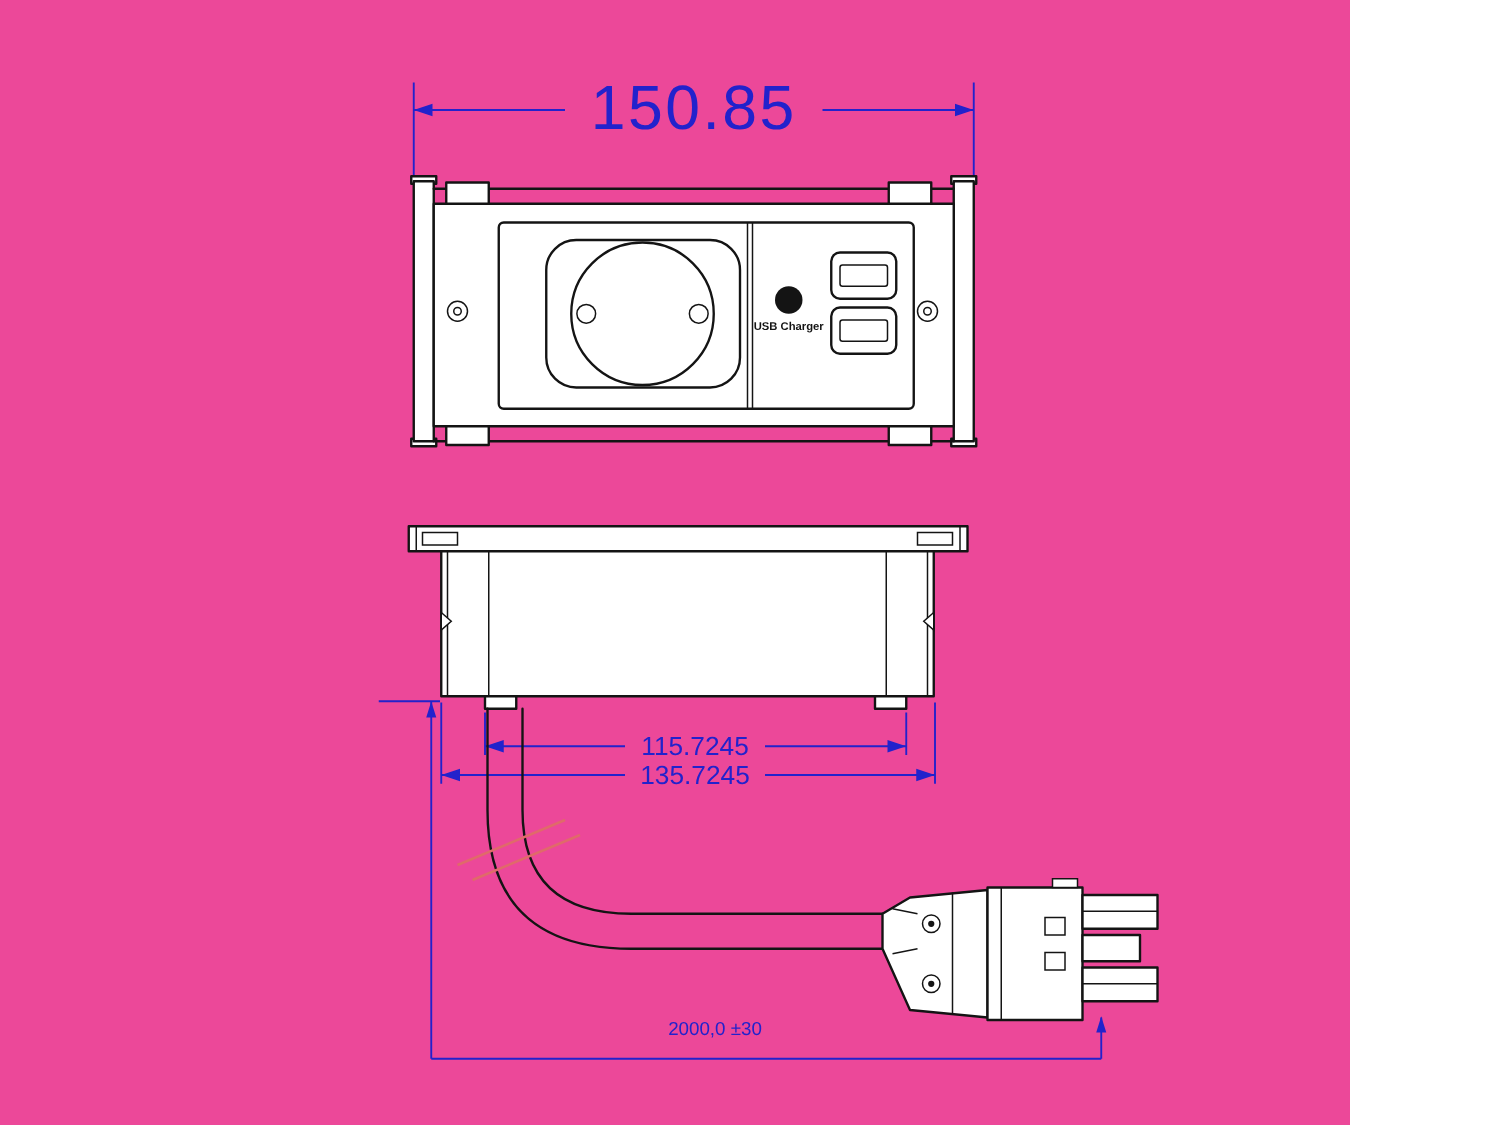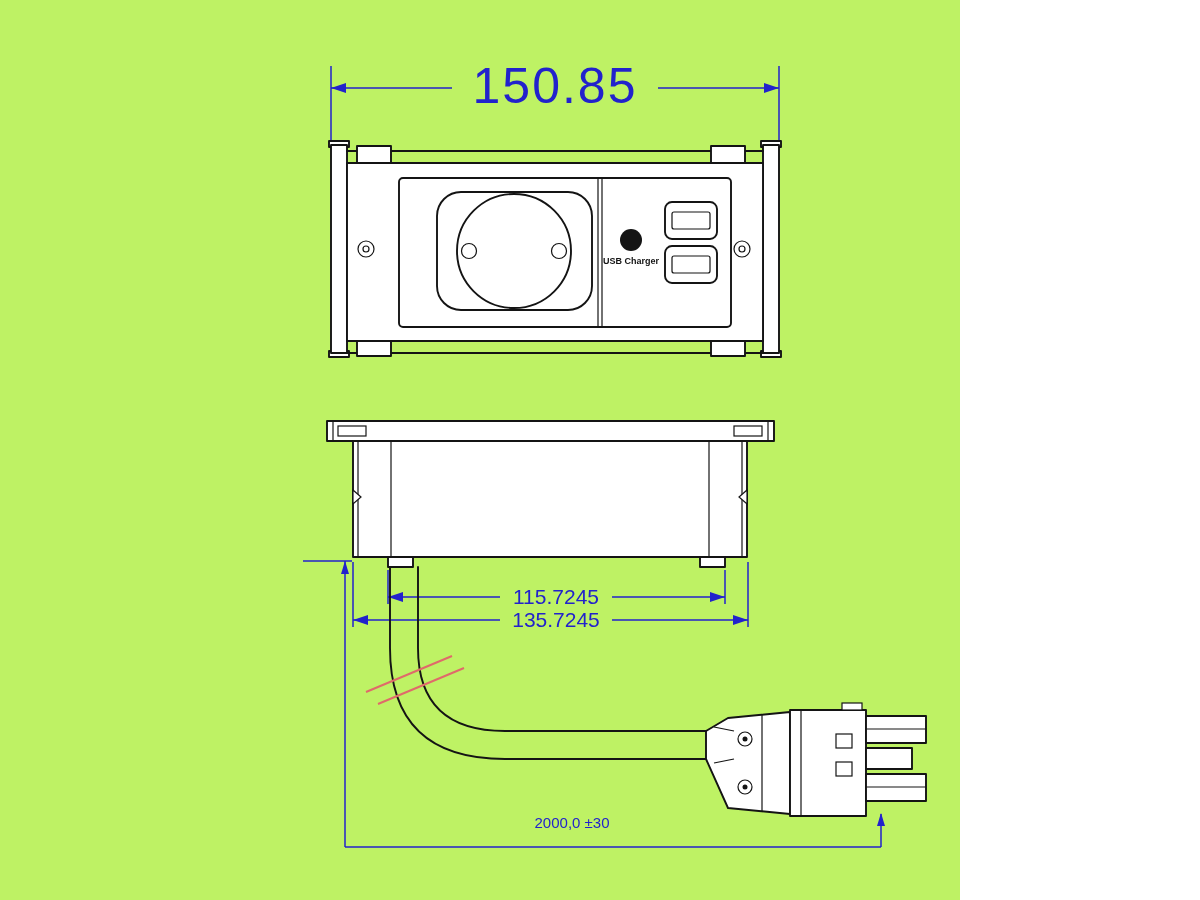--- a/index.html
+++ b/index.html
@@ -1,16 +1,16 @@
 <!DOCTYPE html>
 <html><head>
 <meta charset="utf-8">
 <style>
   html,body{margin:0;padding:0;background:#ffffff;}
-  .page{position:relative;width:960px;height:900px;background:#bef264;overflow:hidden;
+  .page{position:relative;width:1080px;height:900px;background:#ec4899;overflow:hidden;
         font-family:"Liberation Sans", sans-serif;}
   svg{position:absolute;left:0;top:0;}
   
   .ln   {stroke:#141414;fill:none;stroke-width:1.9;stroke-linecap:round;stroke-linejoin:round;}
   .lnw  {stroke:#141414;fill:#ffffff;stroke-width:1.9;stroke-linejoin:round;}
   .thin {stroke:#141414;fill:none;stroke-width:1.2;}
   .thinw{stroke:#141414;fill:#ffffff;stroke-width:1.2;}
   .blk  {fill:#141414;stroke:none;}
   
   .dim    {stroke:#2222cc;fill:none;stroke-width:1.5;}

